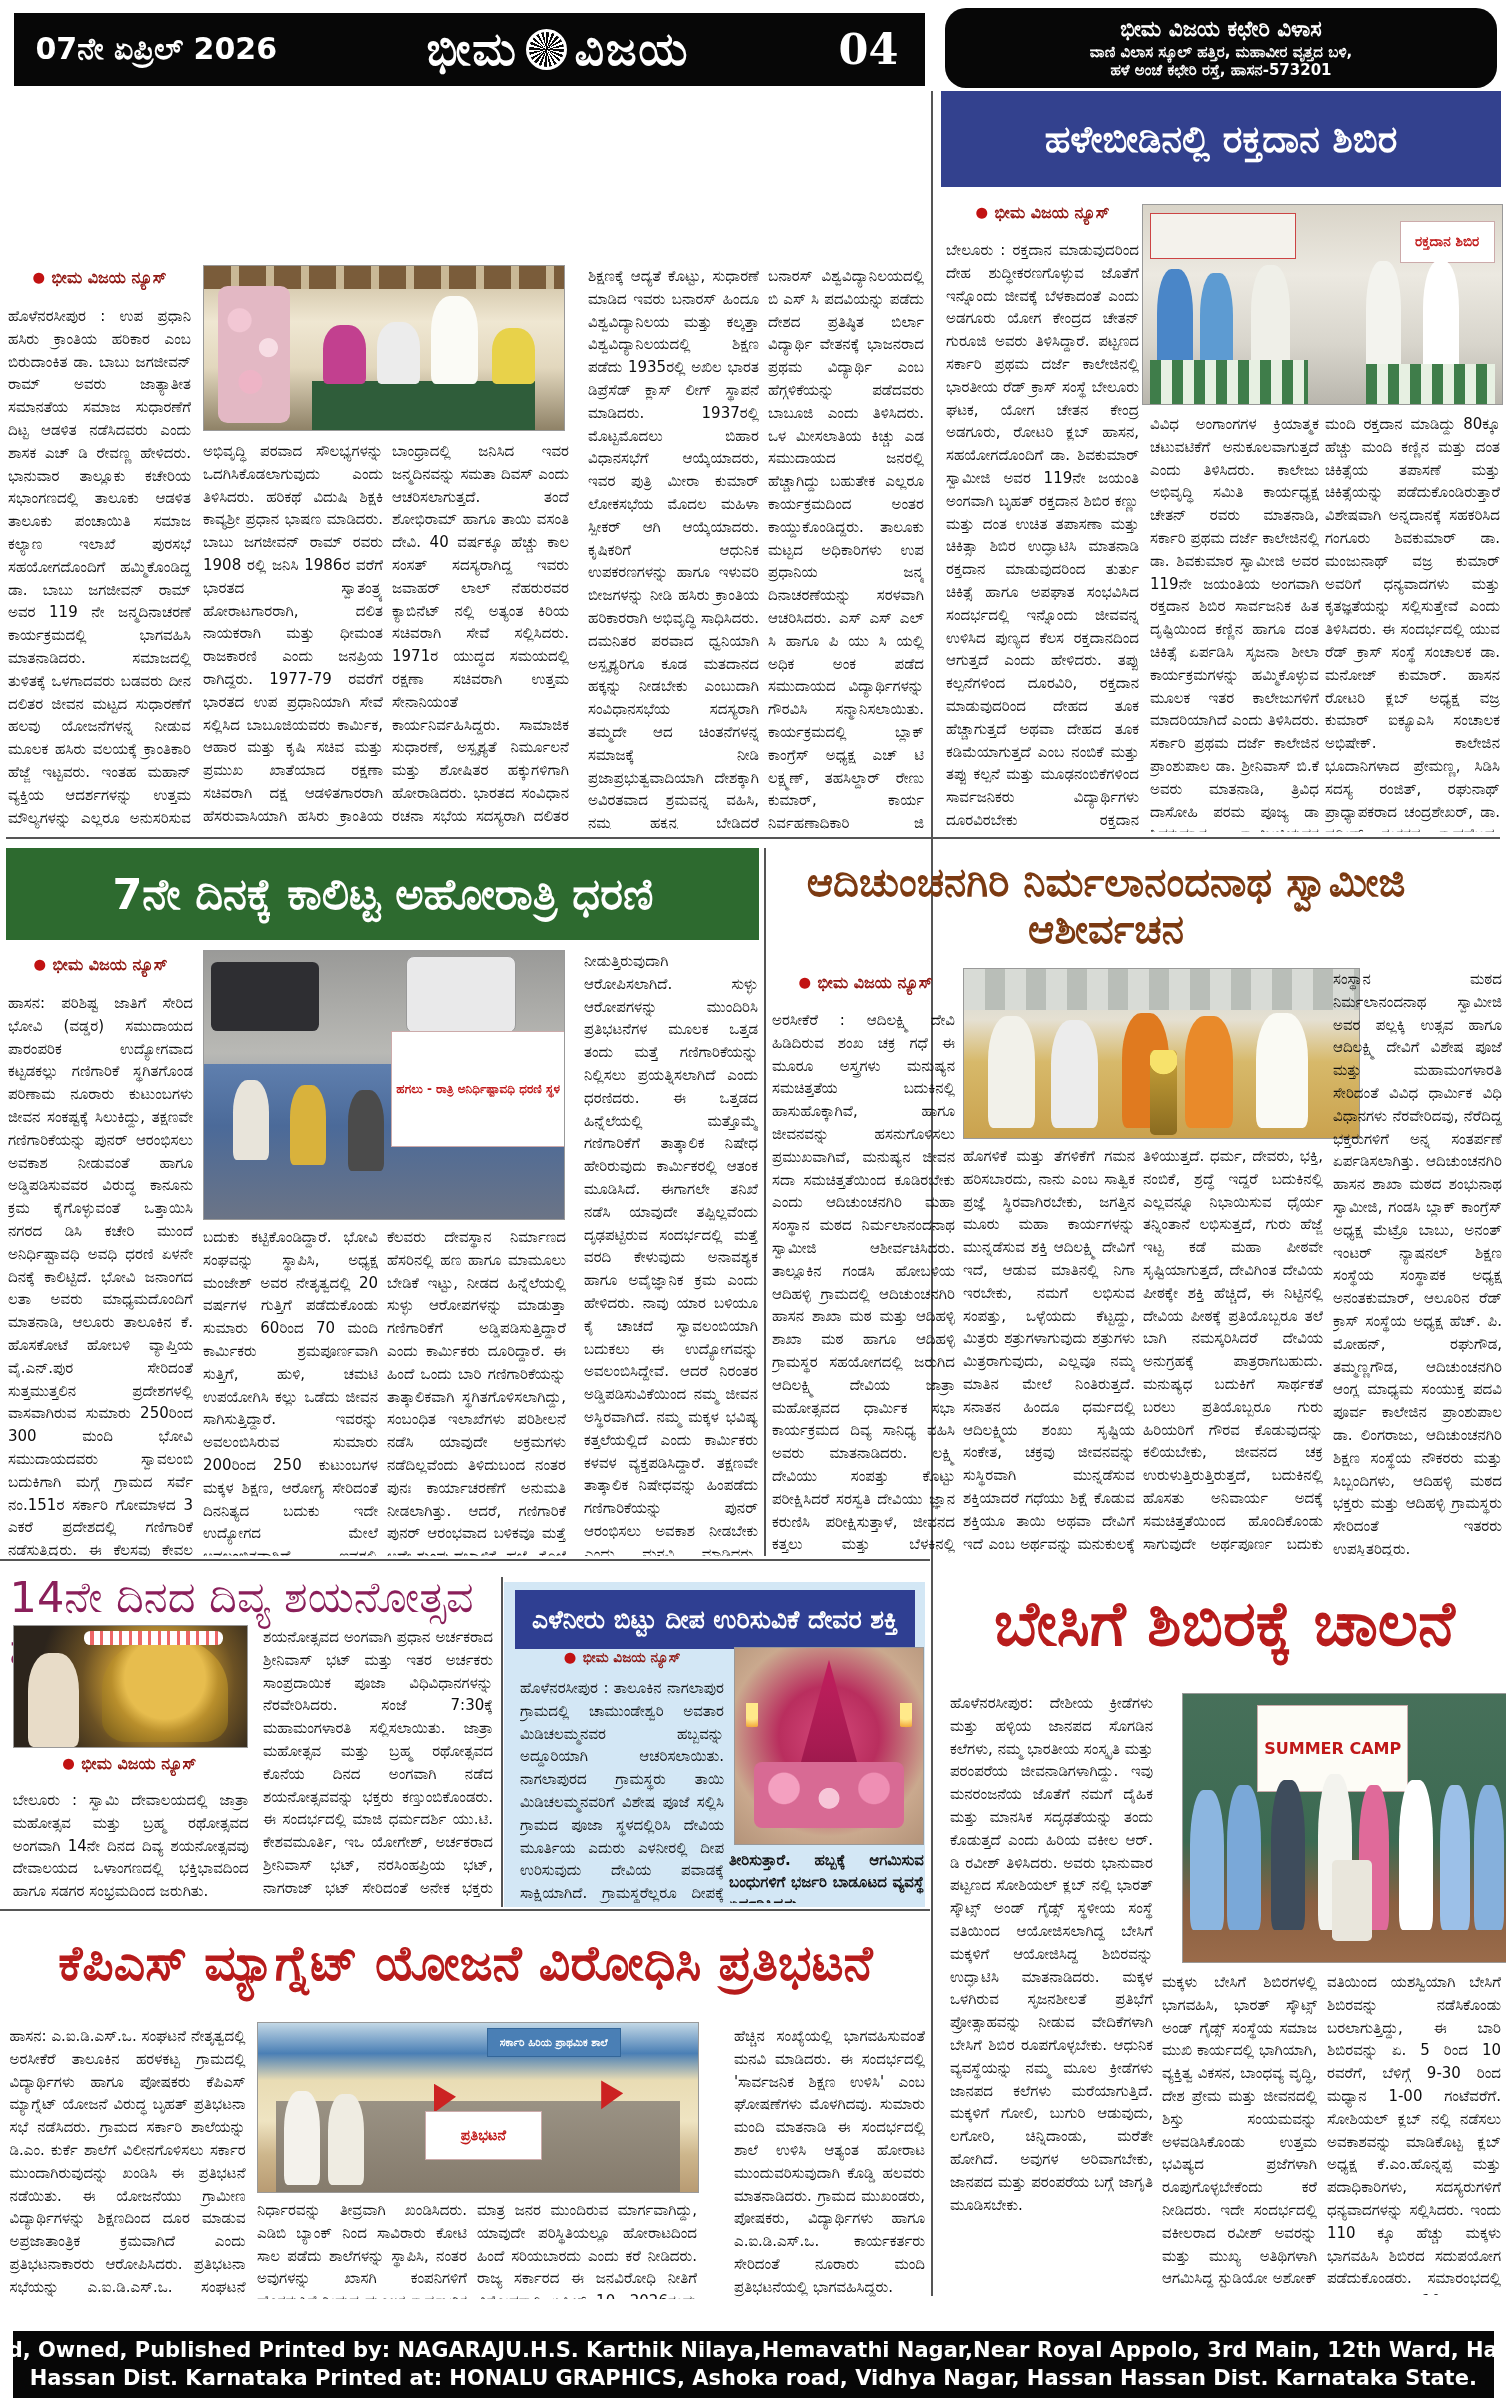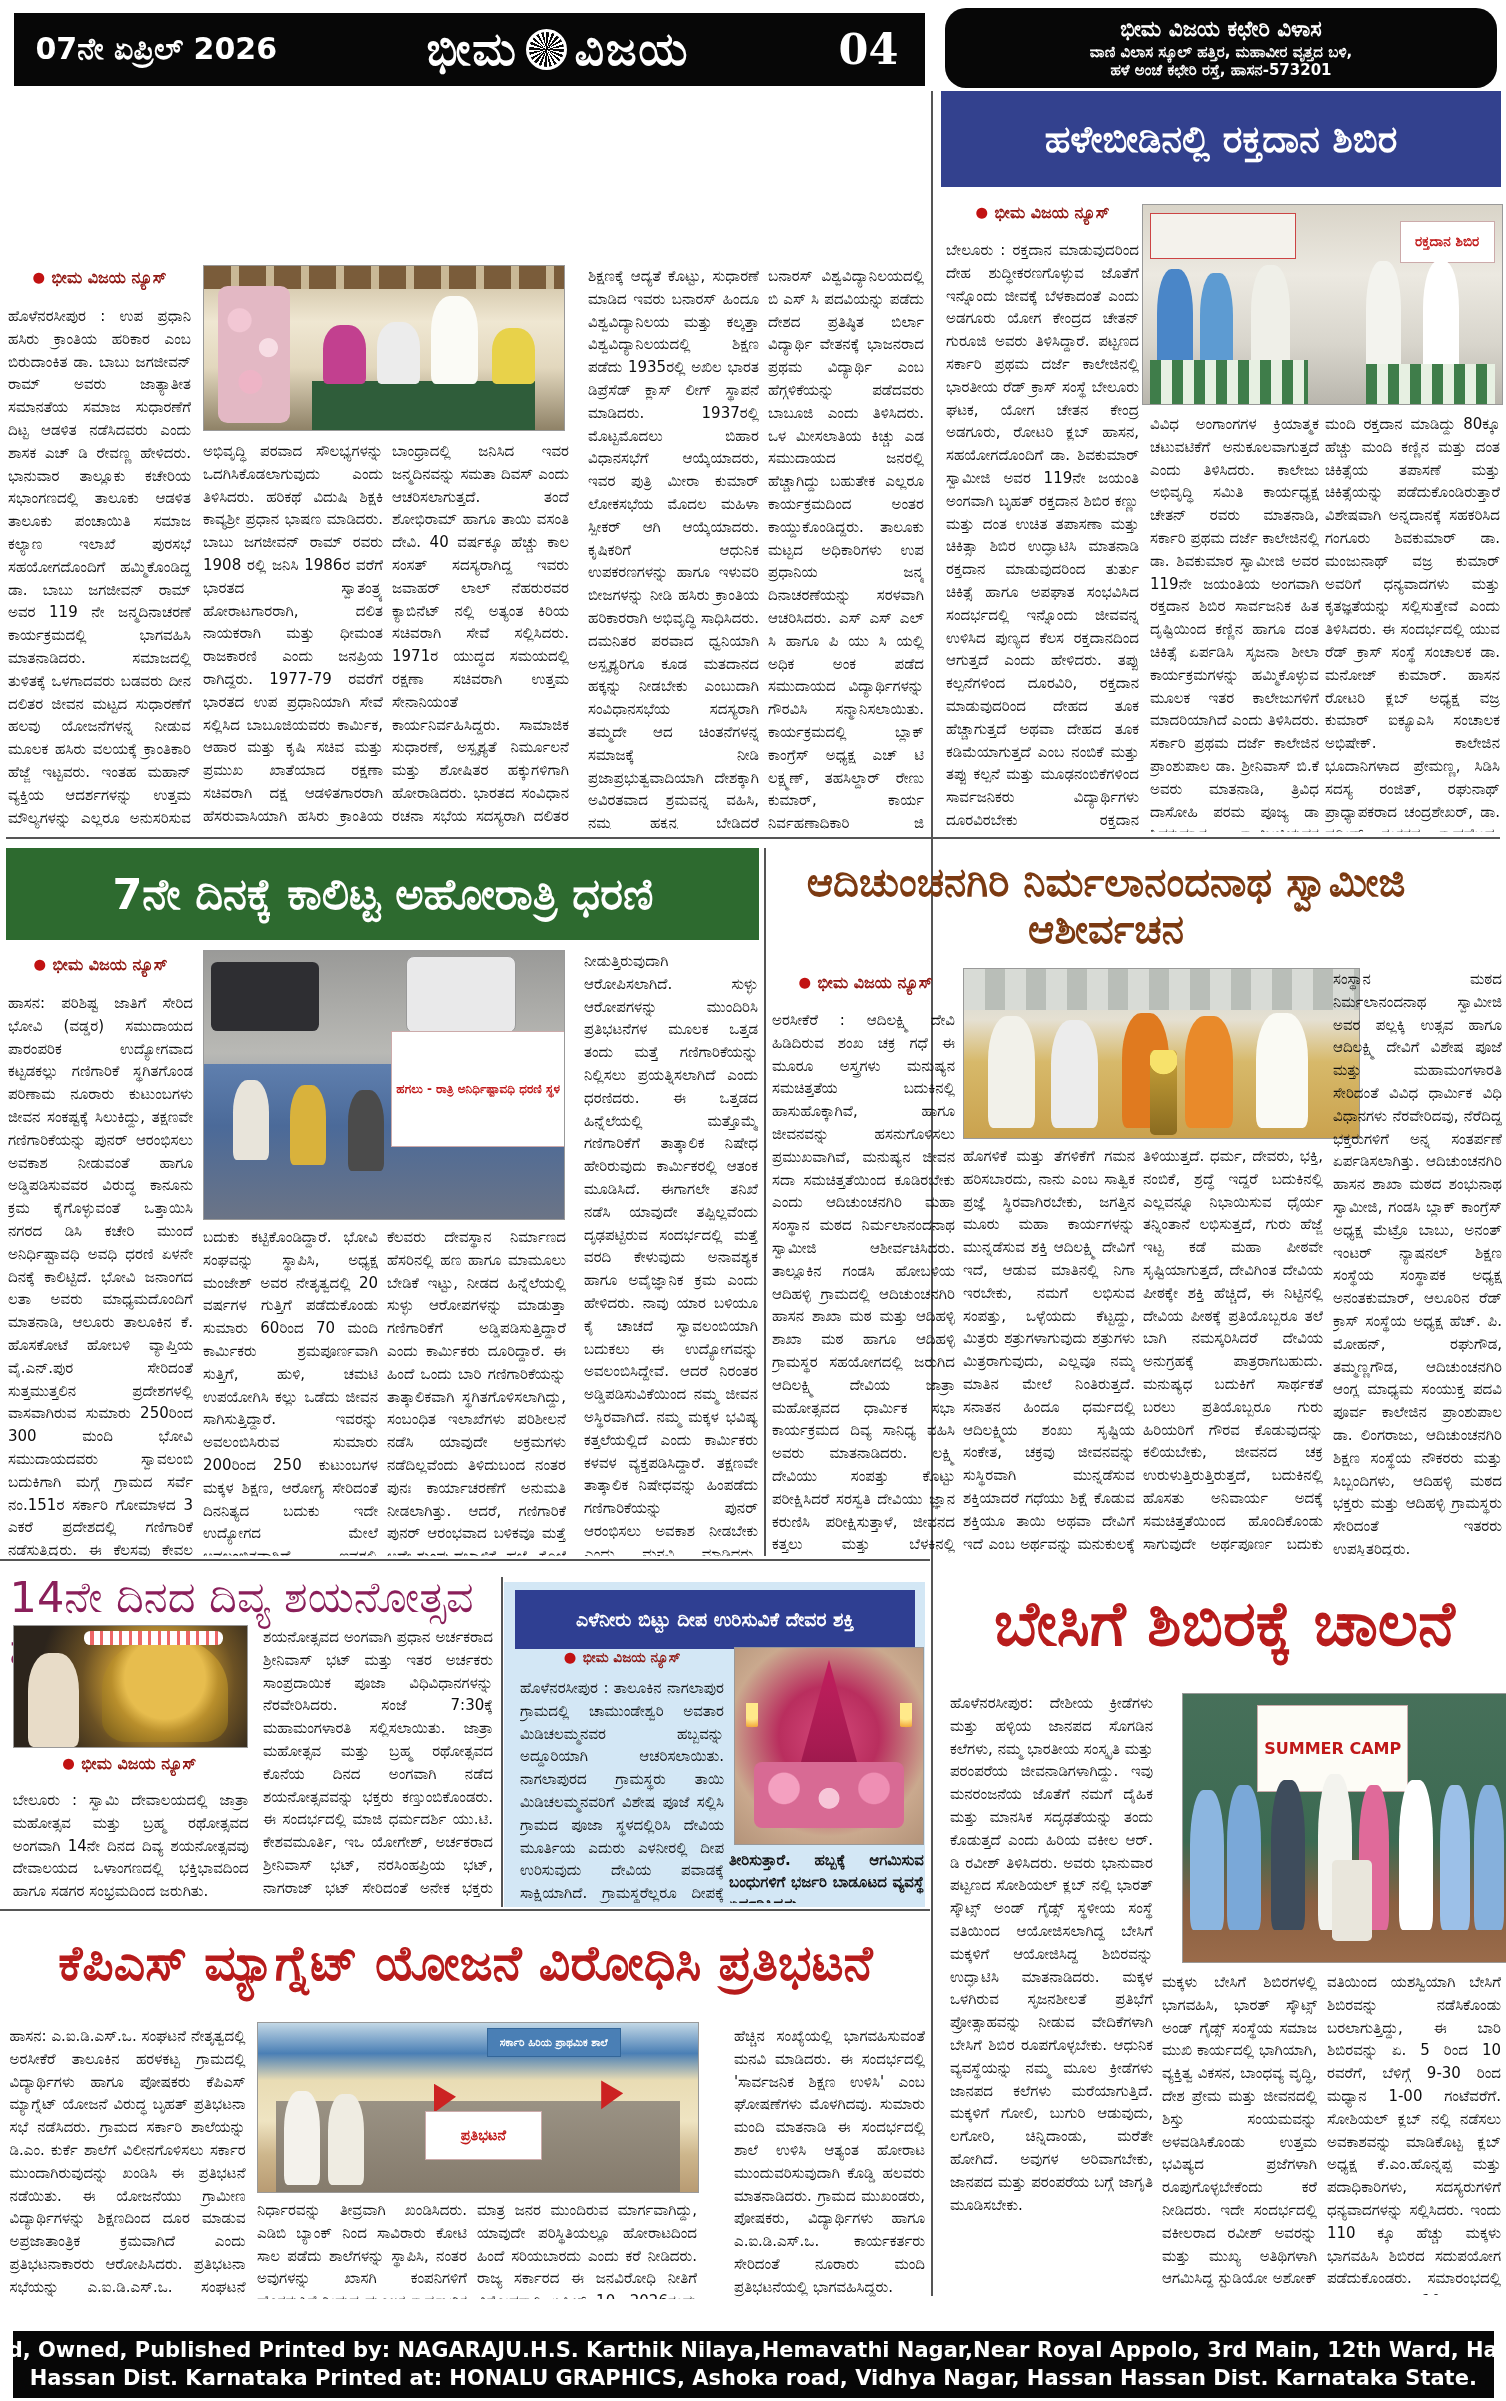--- a/index.html
+++ b/index.html
@@ -24,21 +24,21 @@
   .byline .dot{color:#c11212;font-size:14.4px;line-height:1;}
   .caption{position:absolute;font-size:15px;line-height:1.45;text-align:justify;overflow:hidden;font-weight:bold;}
   
   .hl-main{left:12.8px;top:94px;width:903px;font-weight:bold;color:#a81216;font-size:51px;line-height:1.48;letter-spacing:0.8px;}
   .ban{position:absolute;display:flex;align-items:center;justify-content:center;color:#fff;font-weight:bold;text-align:center;}
   #ban-blood{left:941px;top:91px;width:560px;height:96px;background:#33418e;font-size:37px;}
   #ban-dharani{left:6.4px;top:848px;width:753px;height:92px;background:#2d6a2f;font-size:43px;}
   #hl-swamiji{left:740px;top:861px;width:732px;height:89px;color:#7c3a12;font-weight:bold;font-size:40px;
               display:flex;align-items:center;justify-content:center;text-align:center;}
   #hl-shayana{left:9.6px;top:1572px;width:483px;color:#8a1f5a;font-weight:normal;font-size:43px;}
-  #ban-elaneeru{left:515px;top:1590px;width:400px;height:59px;background:#2f3f92;font-size:19px;}
+  #ban-elaneeru{left:515px;top:1590px;width:400px;height:59px;background:#2f3f92;font-size:25px;}
   #hl-summer{left:946px;top:1567px;width:557px;height:113px;color:#b71c1c;font-weight:bold;font-size:62px;
              display:flex;align-items:center;justify-content:center;text-align:center;}
   #hl-kps{left:8px;top:1920px;width:915px;height:88px;color:#b71c1c;font-weight:bold;font-size:49px;
           display:flex;align-items:center;justify-content:center;text-align:center;}
   
   .vrule{position:absolute;width:1.6px;background:#555;}
   .hrule{position:absolute;height:1.6px;background:#555;}
   
   .photo{position:absolute;overflow:hidden;border:0.8px solid #999;}
   .ph-el{position:absolute;}

